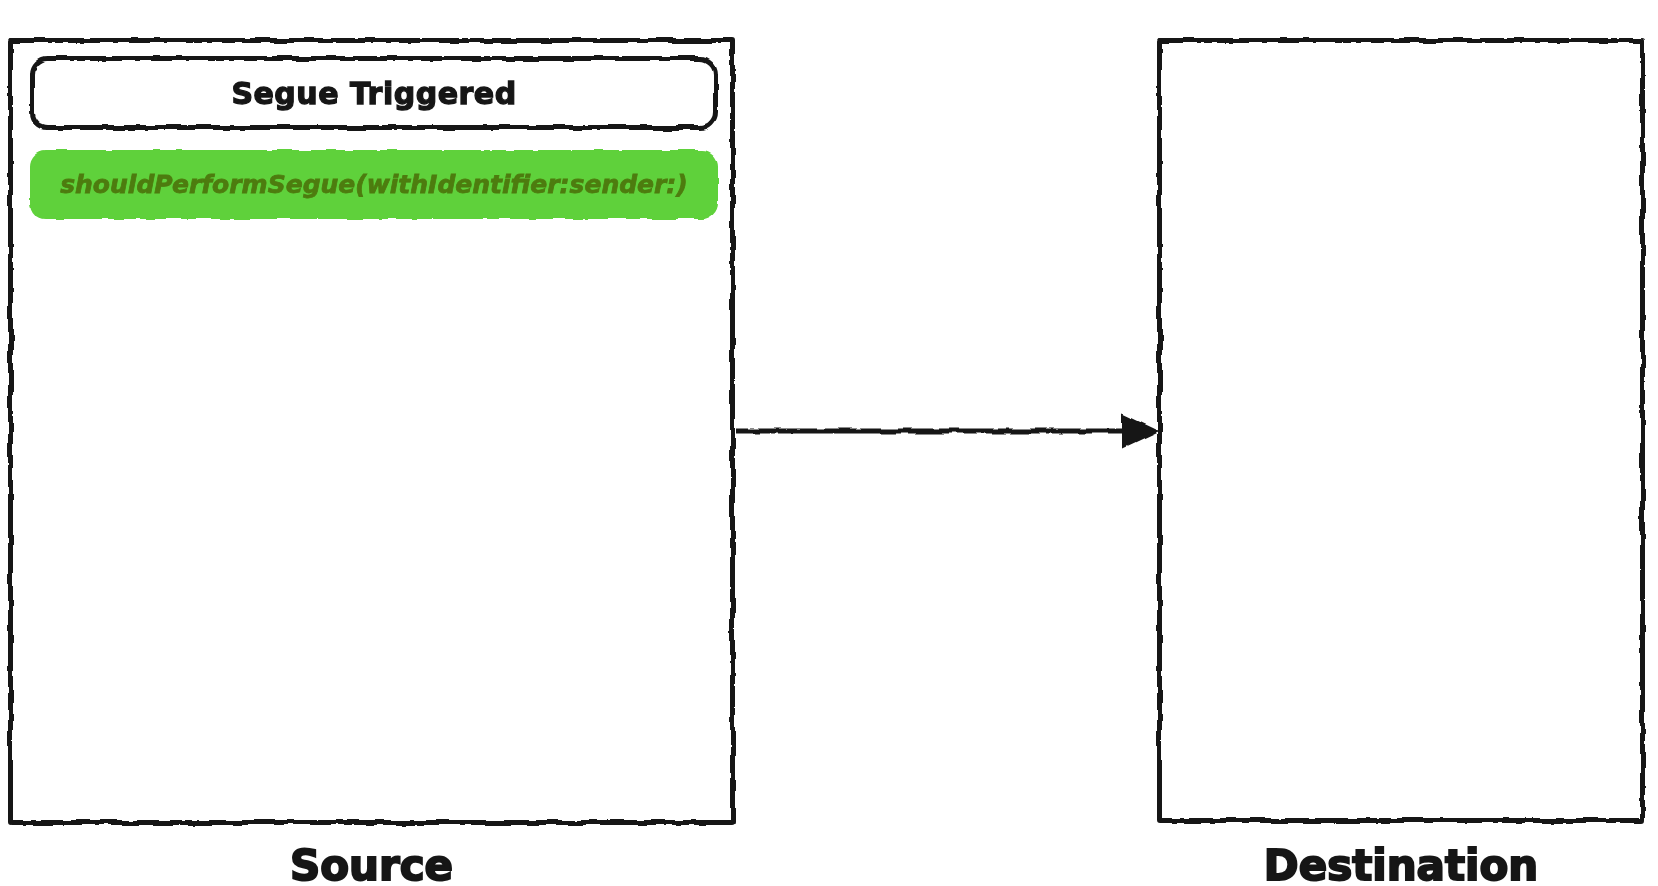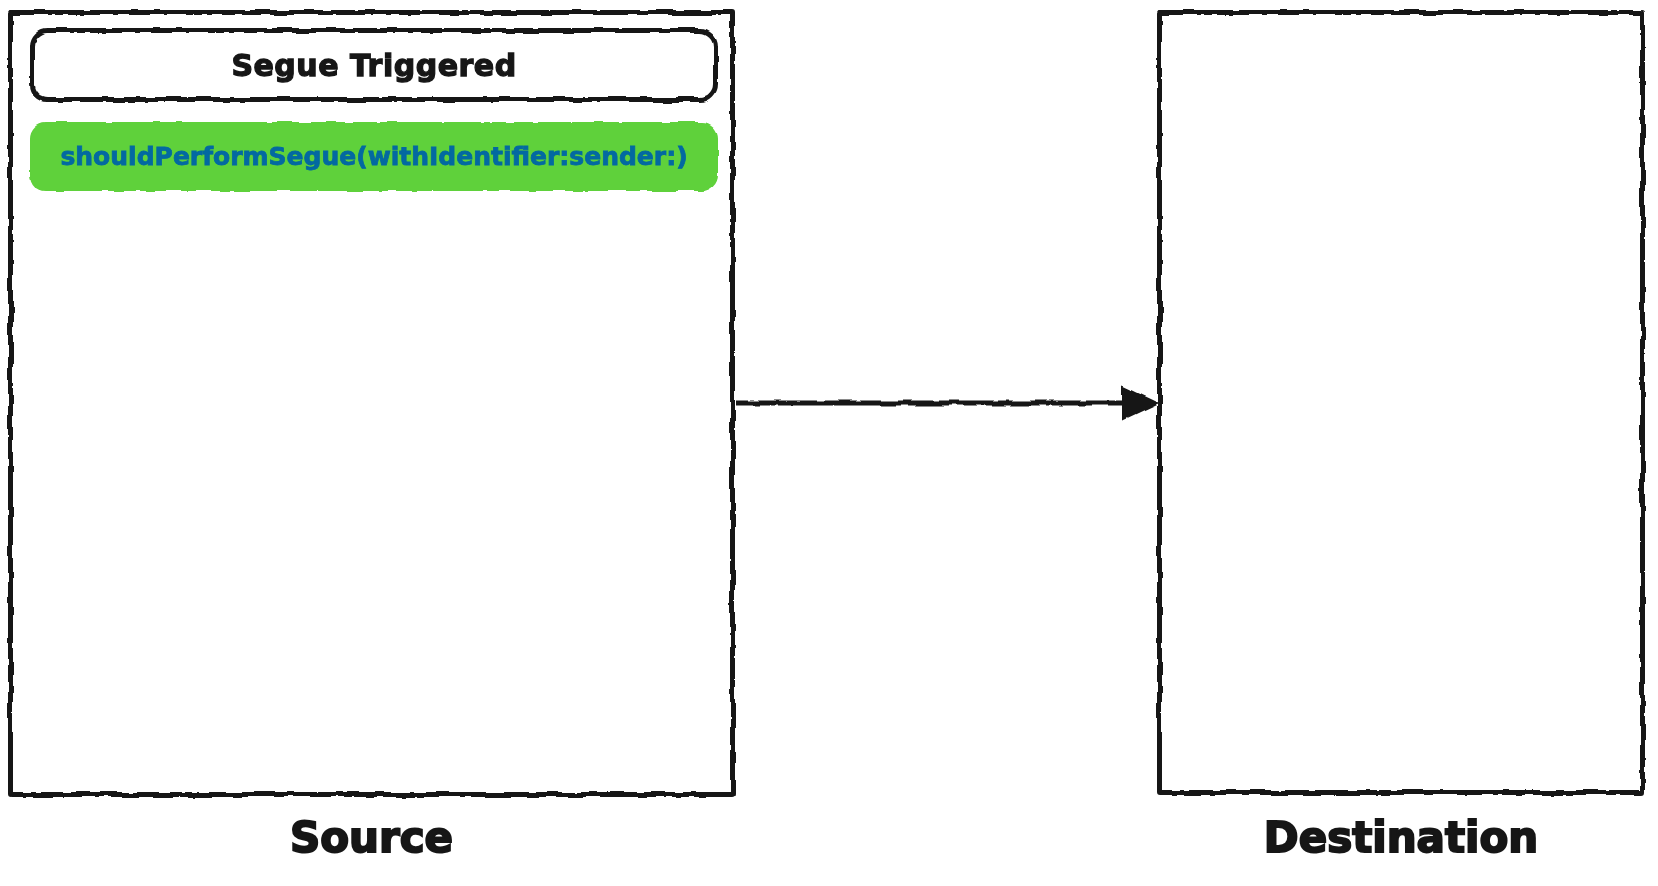--- a/index.html
+++ b/index.html
@@ -7,20 +7,21 @@
     padding: 0;
     width: 1658px;
     height: 886px;
     overflow: hidden;
     font-family: "DejaVu Sans", "Liberation Sans", sans-serif;
   }
   #canvas {
     position: relative;
     width: 1658px;
     height: 644px;
+    margin-top: 28px;
   }
   .sketch {
     filter: url(#rough-ink);
   }
   
   .panel {
     position: absolute;
     box-sizing: border-box;
     border: 5px solid currentColor;
     border-radius: 3px;
@@ -115,21 +116,21 @@
 </svg>
 
 <div id="canvas" style="color: rgb(22, 22, 22);">
 
   <div class="panel src sketch"></div>
 
   <div class="event-box sketch"></div>
   <div class="event-label">Segue Triggered</div>
 
   <div class="method-box sketch" style="background-color: rgb(94, 209, 58);"></div>
-  <div class="method-label" style="color: #0369a1;">shouldPerformSegue(withIdentifier:sender:)</div>
+  <div class="method-label" style="color: #4d7c0f; font-style: italic;">shouldPerformSegue(withIdentifier:sender:)</div>
 
   <div class="panel dst sketch"></div>
 
   <svg class="arrow-svg sketch" viewBox="0 0 445 50">
     <line x1="12" y1="25" x2="406" y2="25" stroke="currentColor" stroke-width="5"></line>
     <polygon points="400,9 434,25 400,41" fill="currentColor" stroke="currentColor" stroke-width="2"></polygon>
   </svg>
 
   <div class="caption dst">Destination</div>
   <div class="caption src">Source</div>

